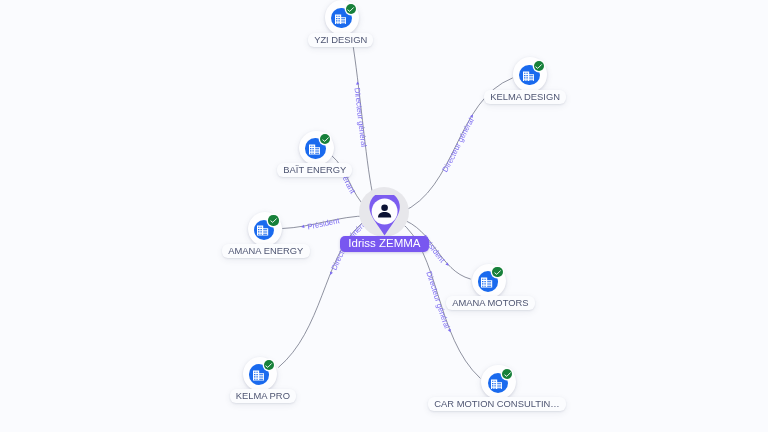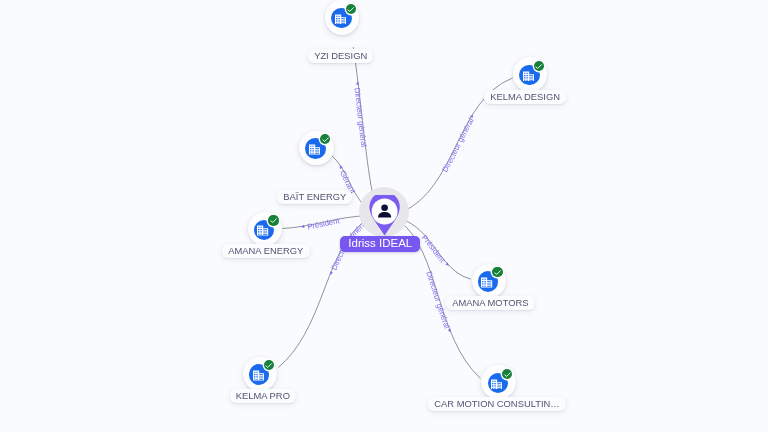--- a/index.html
+++ b/index.html
@@ -128,21 +128,21 @@
           <div class="co-icon"><svg width="11.2" height="10.6" viewBox="0 0 22.4 21.2">
               <path fill="#fff" d="M0 1.1 h12.4 v5.6 h10 v14.5 H0 Z"></path>
               <path fill="#1a6aee" d="M2.1 3.3 h2.8 v2.3 H2.1 Z M6.8 3.3 h2.8 v2.3 H6.8 Z M2.1 8.0 h2.8 v2.3 H2.1 Z M6.8 8.0 h2.8 v2.3 H6.8 Z M2.1 12.7 h2.8 v2.3 H2.1 Z M6.8 12.7 h2.8 v2.3 H6.8 Z M2.1 17.4 h2.8 v2.1 H2.1 Z M6.8 17.4 h2.8 v2.1 H6.8 Z M12.4 8.6 h8.0 v2.1 H12.4 Z M12.4 13.0 h8.0 v2.1 H12.4 Z M12.4 17.4 h8.0 v2.1 H12.4 Z"></path>
             </svg></div>
           <div class="badge">
             <svg viewBox="0 0 14 14" width="7.4" height="7.4">
               <path fill="none" stroke="#fff" stroke-width="1.75" stroke-linecap="round" stroke-linejoin="round" d="M1.6 7.4 L5.2 10.2 L12.2 3.2"></path>
             </svg>
           </div>
         </div>
-        <div class="co-label" style="left: 307.942px; top: 32.6px; margin-top: 16px;">YZI DESIGN</div>
+        <div class="co-label" style="left: 307.942px; top: 32.6px;">YZI DESIGN</div>
       </div>
       <div class="node">
         <div class="co-ring" style="left: 512.9px; top: 57.3px;">
           <div class="co-iconbg"></div>
           <div class="co-icon"><svg width="11.2" height="10.6" viewBox="0 0 22.4 21.2">
               <path fill="#fff" d="M0 1.1 h12.4 v5.6 h10 v14.5 H0 Z"></path>
               <path fill="#1a6aee" d="M2.1 3.3 h2.8 v2.3 H2.1 Z M6.8 3.3 h2.8 v2.3 H6.8 Z M2.1 8.0 h2.8 v2.3 H2.1 Z M6.8 8.0 h2.8 v2.3 H6.8 Z M2.1 12.7 h2.8 v2.3 H2.1 Z M6.8 12.7 h2.8 v2.3 H6.8 Z M2.1 17.4 h2.8 v2.1 H2.1 Z M6.8 17.4 h2.8 v2.1 H6.8 Z M12.4 8.6 h8.0 v2.1 H12.4 Z M12.4 13.0 h8.0 v2.1 H12.4 Z M12.4 17.4 h8.0 v2.1 H12.4 Z"></path>
             </svg></div>
           <div class="badge">
             <svg viewBox="0 0 14 14" width="7.4" height="7.4">
@@ -158,21 +158,21 @@
           <div class="co-icon"><svg width="11.2" height="10.6" viewBox="0 0 22.4 21.2">
               <path fill="#fff" d="M0 1.1 h12.4 v5.6 h10 v14.5 H0 Z"></path>
               <path fill="#1a6aee" d="M2.1 3.3 h2.8 v2.3 H2.1 Z M6.8 3.3 h2.8 v2.3 H6.8 Z M2.1 8.0 h2.8 v2.3 H2.1 Z M6.8 8.0 h2.8 v2.3 H6.8 Z M2.1 12.7 h2.8 v2.3 H2.1 Z M6.8 12.7 h2.8 v2.3 H6.8 Z M2.1 17.4 h2.8 v2.1 H2.1 Z M6.8 17.4 h2.8 v2.1 H6.8 Z M12.4 8.6 h8.0 v2.1 H12.4 Z M12.4 13.0 h8.0 v2.1 H12.4 Z M12.4 17.4 h8.0 v2.1 H12.4 Z"></path>
             </svg></div>
           <div class="badge">
             <svg viewBox="0 0 14 14" width="7.4" height="7.4">
               <path fill="none" stroke="#fff" stroke-width="1.75" stroke-linecap="round" stroke-linejoin="round" d="M1.6 7.4 L5.2 10.2 L12.2 3.2"></path>
             </svg>
           </div>
         </div>
-        <div class="co-label" style="left: 277.175px; top: 162.9px; margin-top: 27px;">BAÏT ENERGY</div>
+        <div class="co-label" style="left: 277.175px; top: 162.9px;">BAÏT ENERGY</div>
       </div>
       <div class="node">
         <div class="co-ring" style="left: 247.6px; top: 211.9px;">
           <div class="co-iconbg"></div>
           <div class="co-icon"><svg width="11.2" height="10.6" viewBox="0 0 22.4 21.2">
               <path fill="#fff" d="M0 1.1 h12.4 v5.6 h10 v14.5 H0 Z"></path>
               <path fill="#1a6aee" d="M2.1 3.3 h2.8 v2.3 H2.1 Z M6.8 3.3 h2.8 v2.3 H6.8 Z M2.1 8.0 h2.8 v2.3 H2.1 Z M6.8 8.0 h2.8 v2.3 H6.8 Z M2.1 12.7 h2.8 v2.3 H2.1 Z M6.8 12.7 h2.8 v2.3 H6.8 Z M2.1 17.4 h2.8 v2.1 H2.1 Z M6.8 17.4 h2.8 v2.1 H6.8 Z M12.4 8.6 h8.0 v2.1 H12.4 Z M12.4 13.0 h8.0 v2.1 H12.4 Z M12.4 17.4 h8.0 v2.1 H12.4 Z"></path>
             </svg></div>
           <div class="badge">
             <svg viewBox="0 0 14 14" width="7.4" height="7.4">
@@ -230,16 +230,16 @@
       <div class="node">
         <div class="halo" style="left: 359.4px; top: 186.8px;"></div>
         <div class="pin" style="left: 367.8px; top: 195.3px;"><svg viewBox="0 0 34 42" width="34" height="42">
             <path d="M16.6 40.6 C18.0 38.3 22.4 32.4 26.1 26.6 C28.5 22.9 30.4 19.6 31.2 16.2 A15.2 15.2 0 1 0 2.0 16.2 C2.8 19.6 4.7 22.9 7.1 26.6 C10.8 32.4 15.2 38.3 16.6 40.6z" fill="#7c5cf0"></path>
             <circle cx="16.6" cy="16.5" r="12.95" fill="#fdfcff"></circle>
             <g fill="#0b1134">
               <circle cx="16.6" cy="12.7" r="3.3"></circle>
               <path d="M16.6 17.1c-3.65 0-6.5 2.15-6.5 4.5V22.4h13v-.8c0-2.35-2.85-4.5-6.5-4.5z"></path>
             </g>
           </svg></div>
-        <div class="pin-label" style="top: 235.8px; left: 340.298px;">Idriss IDEAL</div>
+        <div class="pin-label" style="top: 235.8px; left: 340.298px;">Idriss ZEMMA</div>
       </div>
     </div>
 </div>
 
 </body></html>

